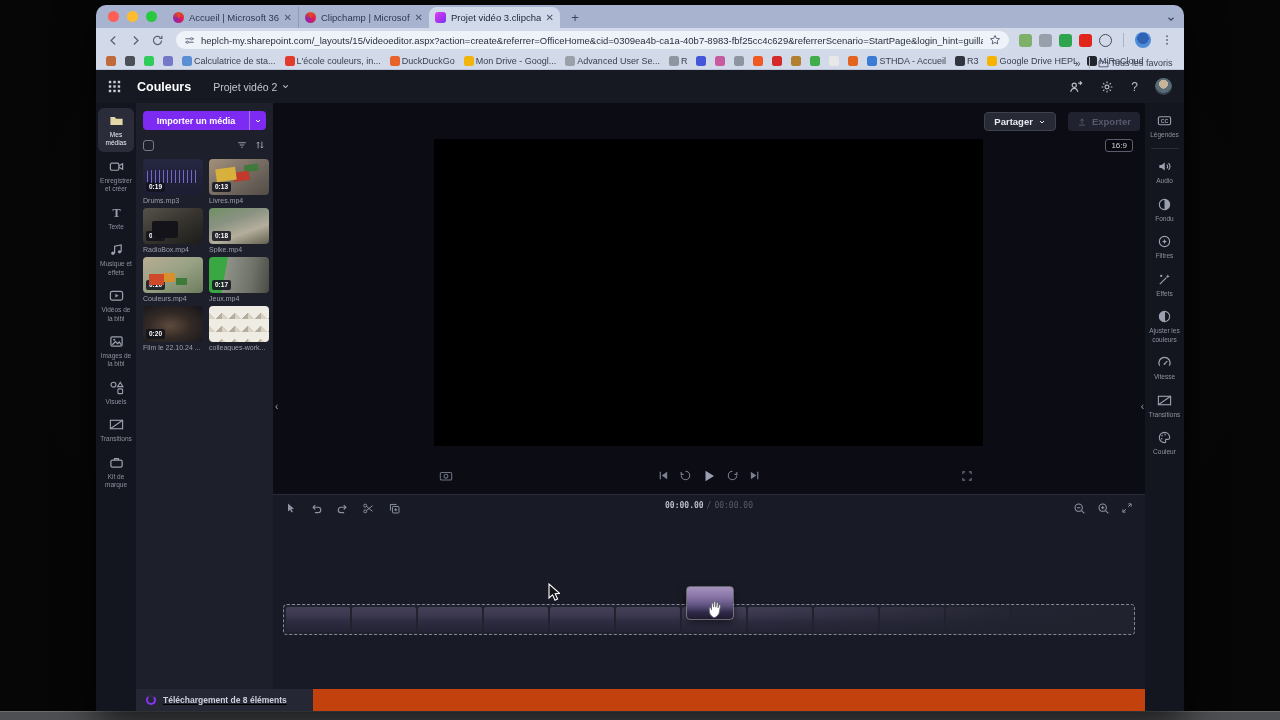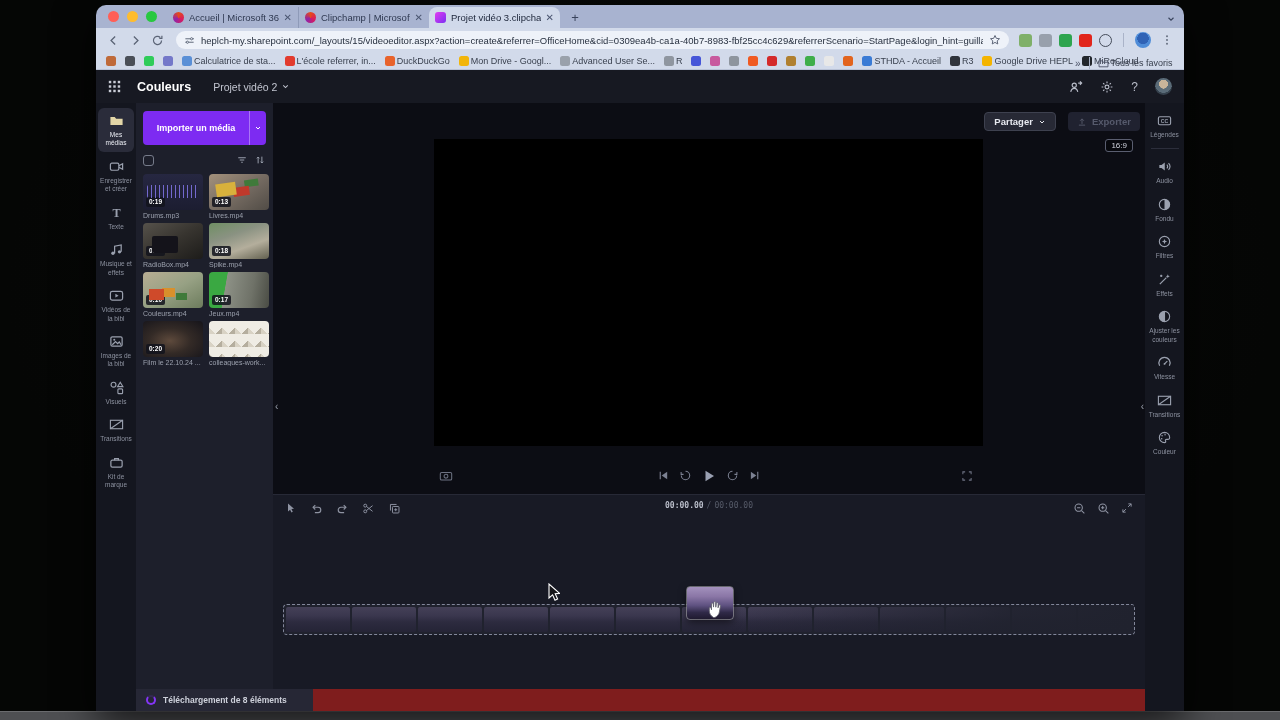--- a/index.html
+++ b/index.html
@@ -62,21 +62,21 @@
   .rail.right{width:39px;}
   .ritem{width:36px;padding:5px 1px 4px;display:flex;flex-direction:column;align-items:center;gap:3px;
     color:#9aa0ae;margin-bottom:2px;border-radius:6px;}
   .ritem .lbl{font-size:6.5px;line-height:1.3;text-align:center;color:#8d92a0;}
   .ritem.active{background:#2a2c3a;}
   .ritem.active .lbl{color:#eceef4;}
   .ritem.active{color:#e3d6a7;}
   .raildiv{width:28px;height:1px;background:#2c2e3b;margin:3px 0 5px;}
 
   .media{width:137px;background:#1d1f2b;padding:8px 7px 0;flex:0 0 auto;display:flex;flex-direction:column;}
-  .importbtn{height:34px;background:#7d2bf2;border-radius:4px;display:flex;align-items:center;color:#fff;}
+  .importbtn{height:19px;background:#7d2bf2;border-radius:4px;display:flex;align-items:center;color:#fff;}
   .importbtn .main{flex:1;text-align:center;font-size:9px;font-weight:bold;}
   .importbtn .chev{width:17px;border-left:1px solid rgba(255,255,255,.35);display:flex;align-items:center;justify-content:center;height:100%;}
   .mediactl{height:20px;margin-top:5px;display:flex;align-items:center;color:#9aa0ae;}
   .selbox{width:11px;height:11px;border:1.3px solid #767b8a;border-radius:3px;}
   .mediactl .right{margin-left:auto;display:flex;gap:6px;align-items:center;}
   .mgrid{margin-top:4px;display:grid;grid-template-columns:1fr 1fr;column-gap:6px;row-gap:4px;}
   .mcard{width:60px;}
   .thumb{position:relative;height:36px;border-radius:4px;overflow:hidden;background:#333;}
   .badge{position:absolute;left:3px;bottom:3px;background:rgba(18,19,28,.85);border-radius:2px;
     padding:1px 3px;font-size:6.5px;font-weight:bold;color:#fff;line-height:1.2;}
@@ -134,21 +134,21 @@
     background:linear-gradient(180deg,#8b7ca8 0%,#6d5f8c 35%,#453c60 60%,#2e2845 100%);}
   .drophint{position:absolute;left:0;top:145px;width:100%;text-align:center;font-size:10px;
     font-weight:bold;color:#c9ccd6;}
   .dragthumb{position:absolute;left:414px;top:92px;width:46px;height:32px;border-radius:3px;
     background:linear-gradient(180deg,#a391bd 0%,#8a76a6 30%,#5e5180 58%,#2f2947 80%,#1f1a30 100%);
     box-shadow:0 3px 8px rgba(0,0,0,.6);outline:1px solid rgba(255,255,255,.35);}
   .cursor{position:absolute;pointer-events:none;}
   .cur-arrow{left:274px;top:88px;}
   .cur-hand{left:433px;top:104px;}
 
-  .bottombar{height:22px;background:#7f1d1d;display:flex;align-items:center;flex:0 0 auto;}
+  .bottombar{height:22px;background:#c2410c;display:flex;align-items:center;flex:0 0 auto;text-decoration:underline;}
   .upchip{height:100%;background:#262735;display:flex;align-items:center;gap:7px;padding:0 26px 0 10px;}
   .spinner{width:10px;height:10px;border-radius:50%;border:2px solid #8435f5;border-top-color:rgba(132,53,245,.15);}
   .uptext{font-size:8.5px;font-weight:bold;color:#cdd0da;}
 
   svg{display:block;}
 </style>
 </head>
 <body>
 
 <div class="stage">
@@ -252,21 +252,21 @@
         <span class="bm">
           <span class="bmdot" style="background: rgb(116, 120, 201);"></span>
 
         </span>
         <span class="bm">
           <span class="bmdot" style="background: rgb(90, 143, 214);"></span>
           <span>Calculatrice de sta...</span>
         </span>
         <span class="bm">
           <span class="bmdot" style="background: rgb(226, 59, 46);"></span>
-          <span>L'école referrer, in...</span>
+          <span>L'école couleurs, in...</span>
         </span>
         <span class="bm">
           <span class="bmdot" style="background: rgb(232, 99, 44);"></span>
           <span>DuckDuckGo</span>
         </span>
         <span class="bm">
           <span class="bmdot" style="background: rgb(242, 181, 11);"></span>
           <span>Mon Drive - Googl...</span>
         </span>
         <span class="bm">

